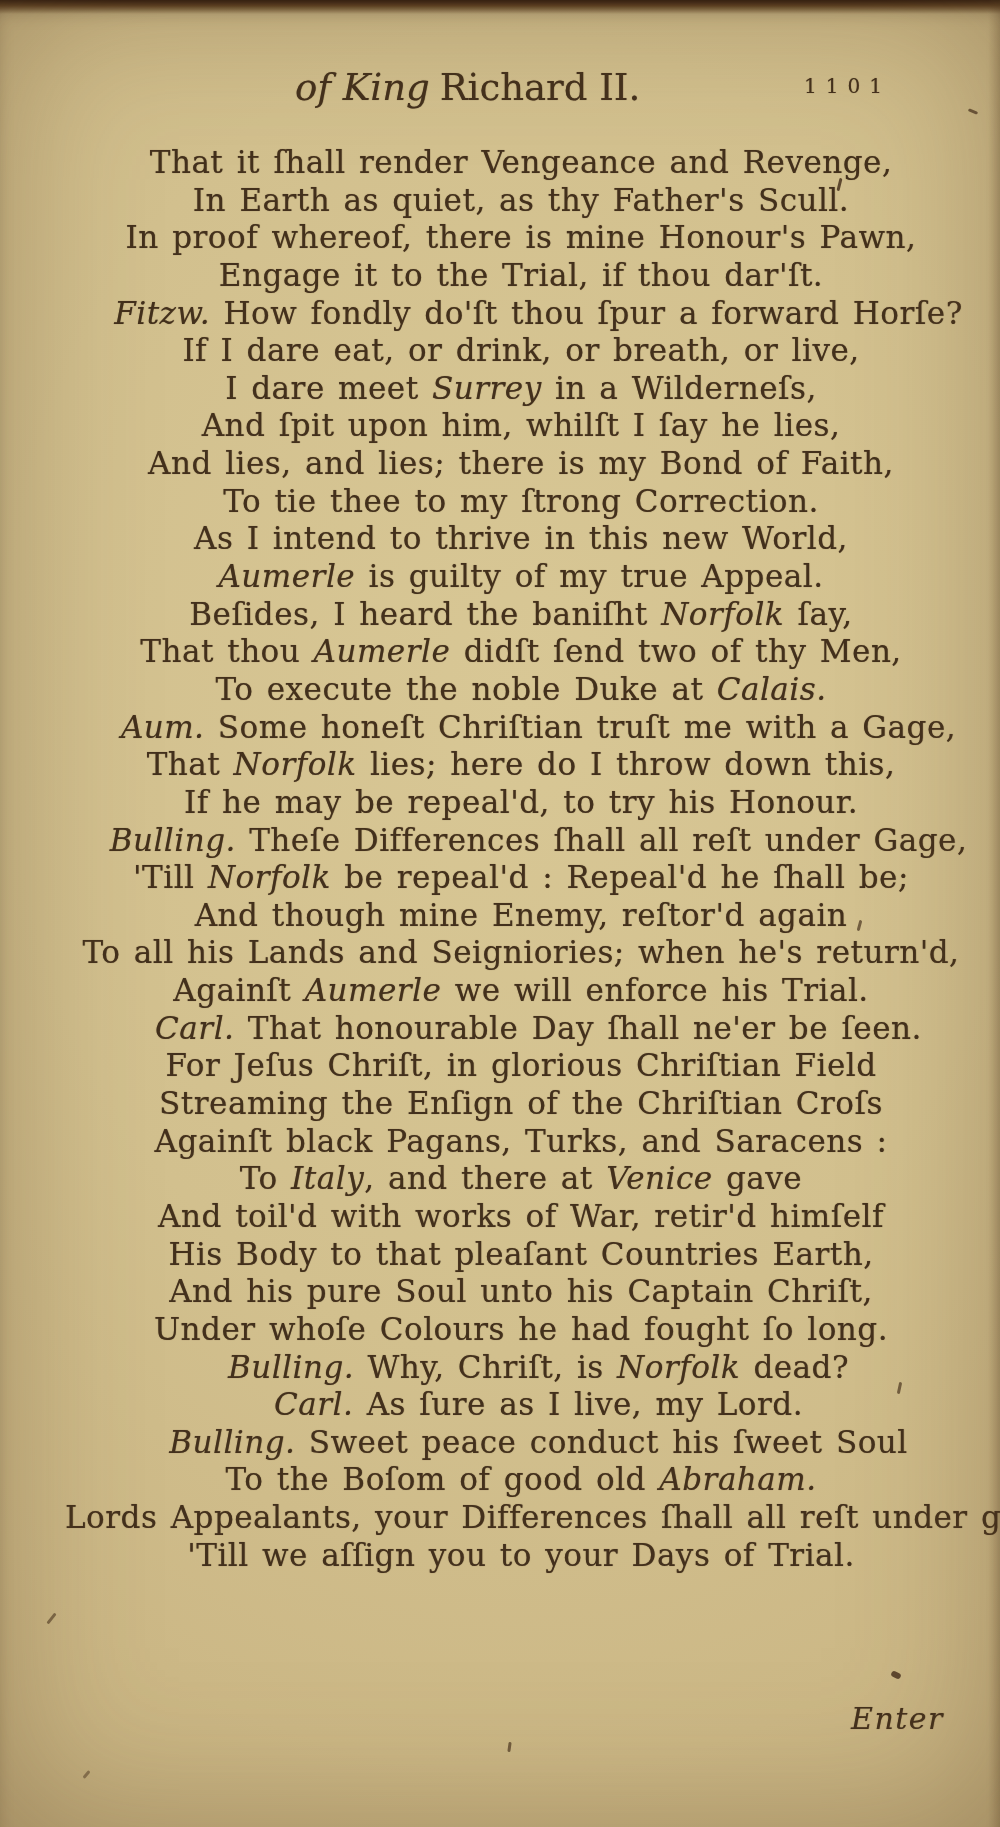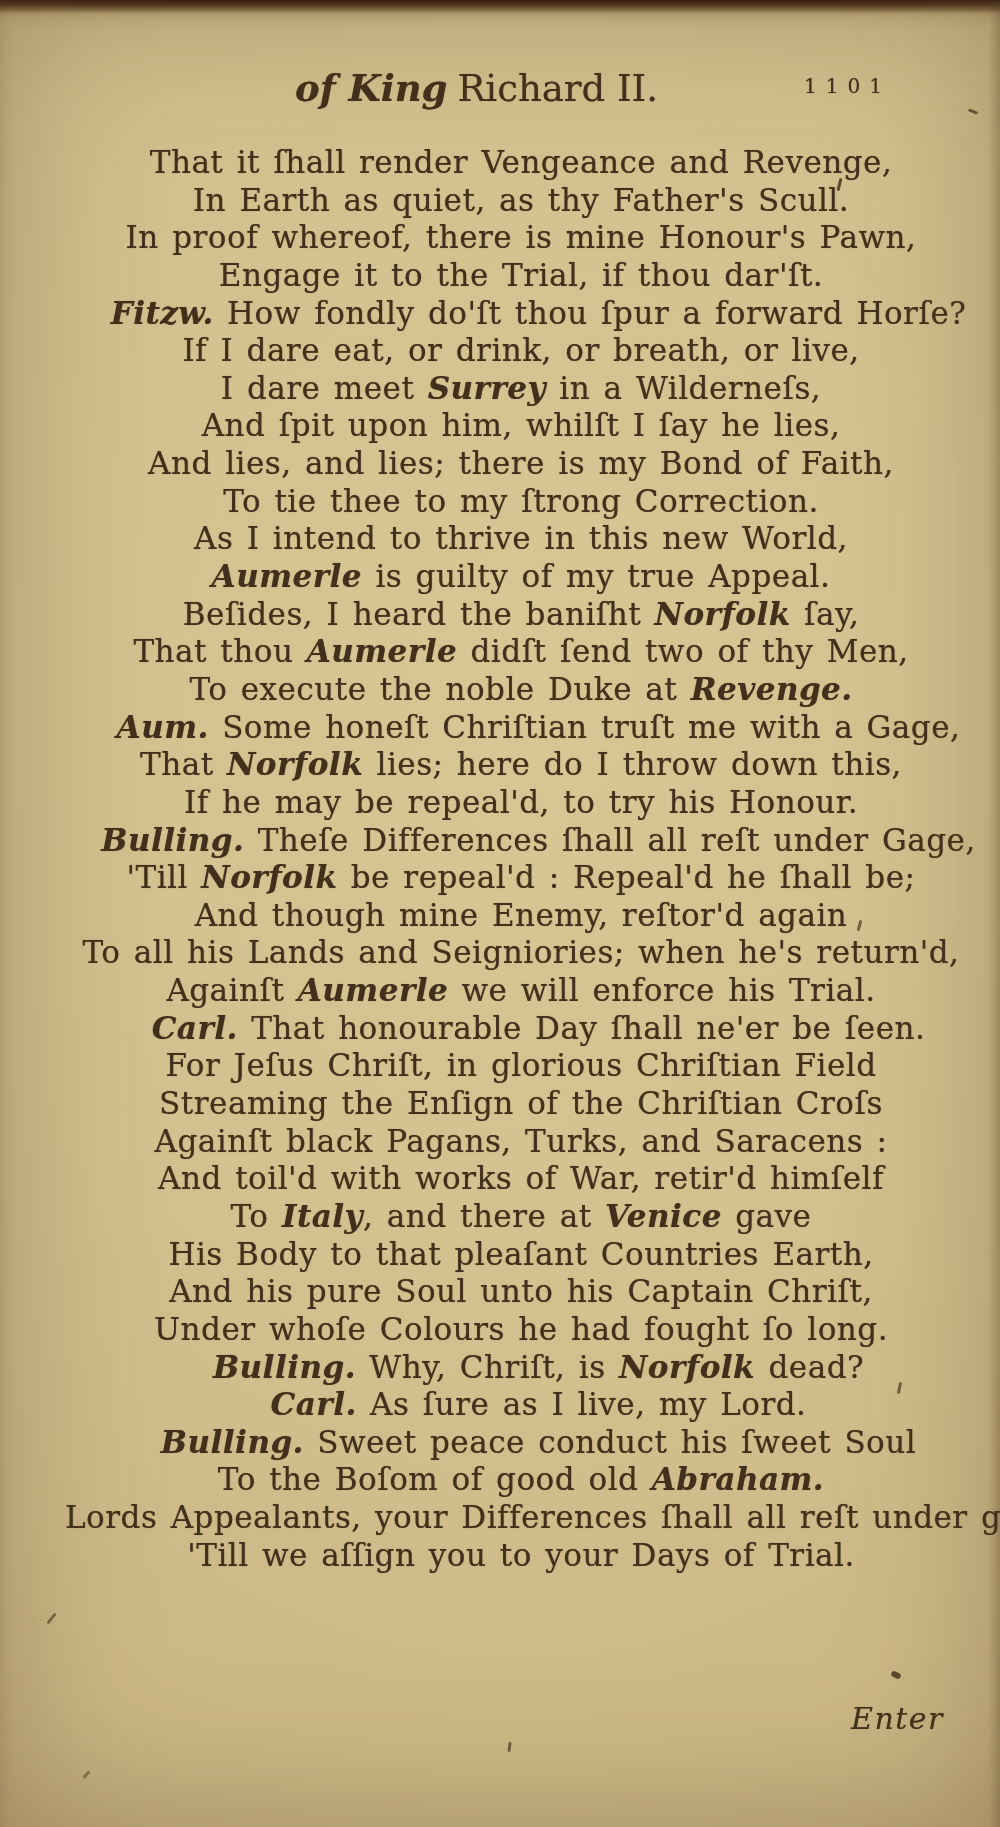--- a/index.html
+++ b/index.html
@@ -35,21 +35,21 @@
     font-size:20px;letter-spacing:9px;white-space:nowrap;
   }
   .text-block{
     position:absolute;left:48px;top:144px;width:946px;
     font-size:31px;line-height:37.65px;
     letter-spacing:.5px;word-spacing:3px;text-align:center;
   }
   .line{white-space:nowrap;height:37.65px;}
   .line.sp{padding-left:35px;}
   .line.sm{padding-left:17px;}
-  .it{font-style:italic;font-weight:bold;}
+  .it{font-style:italic;}
   .catchword{
     position:absolute;left:851px;top:1701px;
     font-style:italic;font-size:30px;letter-spacing:1.5px;
   }
   .speck{position:absolute;background:#4a3420;border-radius:1.5px;pointer-events:none;}
   .speck.s1{top:110px;left:968px;width:10px;height:3px;transform:rotate(22deg);opacity:.75;}
   .speck.s2{top:178px;left:838px;width:3px;height:13px;transform:rotate(14deg);opacity:.85;}
   .speck.s3{top:920px;left:858px;width:3px;height:11px;transform:rotate(15deg);opacity:.7;}
   .speck.s4{top:1382px;left:898px;width:3px;height:12px;transform:rotate(12deg);opacity:.7;}
   .speck.s5{top:1672px;left:891px;width:10px;height:6px;border-radius:3px;transform:rotate(28deg);opacity:.85;}
@@ -77,35 +77,35 @@
       <div class="line sp"><span class="it">Fitzw.</span><span class="ro"> How fondly do'ſt thou ſpur a forward Horſe?</span></div>
       <div class="line"><span class="ro">If I dare eat, or drink, or breath, or live,</span></div>
       <div class="line"><span class="ro">I dare meet </span><span class="it">Surrey</span><span class="ro"> in a Wilderneſs,</span></div>
       <div class="line"><span class="ro">And ſpit upon him, whilſt I ſay he lies,</span></div>
       <div class="line"><span class="ro">And lies, and lies; there is my Bond of Faith,</span></div>
       <div class="line"><span class="ro">To tie thee to my ſtrong Correction.</span></div>
       <div class="line"><span class="ro">As I intend to thrive in this new World,</span></div>
       <div class="line"><span class="it">Aumerle</span><span class="ro"> is guilty of my true Appeal.</span></div>
       <div class="line"><span class="ro">Beſides, I heard the baniſht </span><span class="it">Norfolk</span><span class="ro"> ſay,</span></div>
       <div class="line"><span class="ro">That thou </span><span class="it">Aumerle</span><span class="ro"> didſt ſend two of thy Men,</span></div>
-      <div class="line"><span class="ro">To execute the noble Duke at </span><span class="it">Revenge.</span></div>
+      <div class="line"><span class="ro">To execute the noble Duke at </span><span class="it">Calais.</span></div>
       <div class="line sp"><span class="it">Aum.</span><span class="ro"> Some honeſt Chriſtian truſt me with a Gage,</span></div>
       <div class="line"><span class="ro">That </span><span class="it">Norfolk</span><span class="ro"> lies; here do I throw down this,</span></div>
       <div class="line"><span class="ro">If he may be repeal'd, to try his Honour.</span></div>
       <div class="line sp"><span class="it">Bulling.</span><span class="ro"> Theſe Differences ſhall all reſt under Gage,</span></div>
       <div class="line"><span class="ro">'Till </span><span class="it">Norfolk</span><span class="ro"> be repeal'd : Repeal'd he ſhall be;</span></div>
       <div class="line"><span class="ro">And though mine Enemy, reſtor'd again</span></div>
       <div class="line"><span class="ro">To all his Lands and Seigniories; when he's return'd,</span></div>
       <div class="line"><span class="ro">Againſt </span><span class="it">Aumerle</span><span class="ro"> we will enforce his Trial.</span></div>
       <div class="line sp"><span class="it">Carl.</span><span class="ro"> That honourable Day ſhall ne'er be ſeen.</span></div>
       <div class="line"><span class="ro">For Jeſus Chriſt, in glorious Chriſtian Field</span></div>
       <div class="line"><span class="ro">Streaming the Enſign of the Chriſtian Croſs</span></div>
       <div class="line"><span class="ro">Againſt black Pagans, Turks, and Saracens :</span></div>
+      <div class="line"><span class="ro">To </span><span class="it">Italy</span><span class="ro">, and there at </span><span class="it">Venice</span><span class="ro"> gave</span></div>
       <div class="line"><span class="ro">And toil'd with works of War, retir'd himſelf</span></div>
-      <div class="line"><span class="ro">To </span><span class="it">Italy</span><span class="ro">, and there at </span><span class="it">Venice</span><span class="ro"> gave</span></div>
       <div class="line"><span class="ro">His Body to that pleaſant Countries Earth,</span></div>
       <div class="line"><span class="ro">And his pure Soul unto his Captain Chriſt,</span></div>
       <div class="line"><span class="ro">Under whoſe Colours he had fought ſo long.</span></div>
       <div class="line sp"><span class="it">Bulling.</span><span class="ro"> Why, Chriſt, is </span><span class="it">Norfolk</span><span class="ro"> dead?</span></div>
       <div class="line sp"><span class="it">Carl.</span><span class="ro"> As ſure as I live, my Lord.</span></div>
       <div class="line sp"><span class="it">Bulling.</span><span class="ro"> Sweet peace conduct his ſweet Soul</span></div>
       <div class="line"><span class="ro">To the Boſom of good old </span><span class="it">Abraham.</span></div>
       <div class="line sm"><span class="ro">Lords Appealants, your Differences ſhall all reſt under gage</span></div>
       <div class="line"><span class="ro">'Till we aſſign you to your Days of Trial.</span></div>
     </div>

